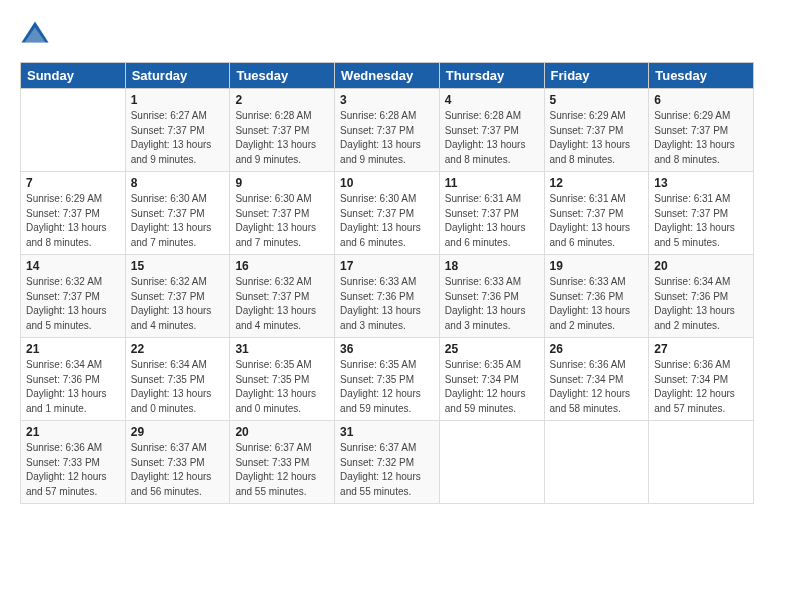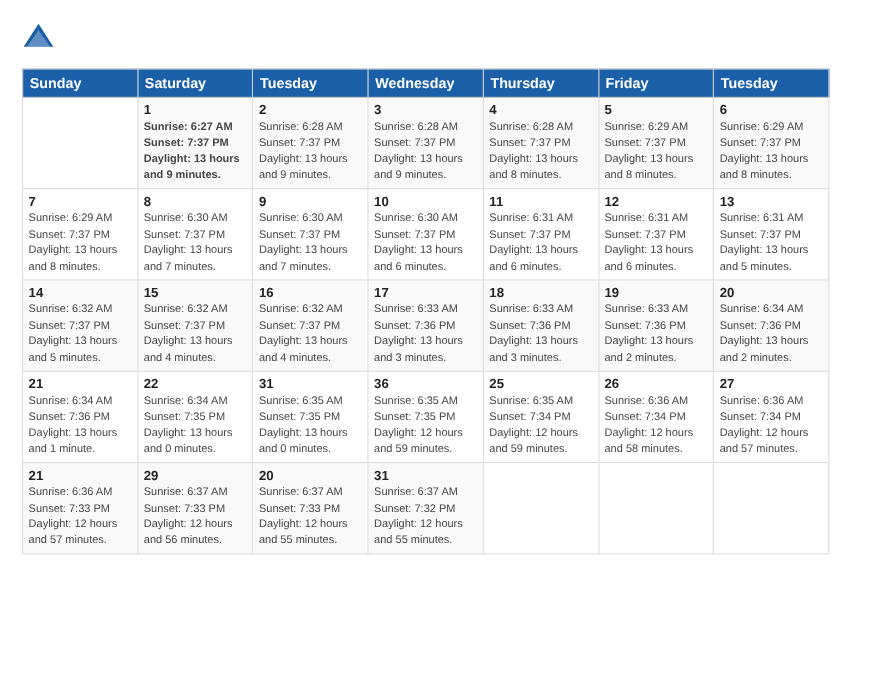--- a/index.html
+++ b/index.html
@@ -125,21 +125,21 @@
           <th>Thursday</th>
           <th>Friday</th>
           <th>Tuesday</th>
         </tr>
     </thead>
     <tbody id="calendar-body">
     <tr>
           <td class="empty-cell"></td>
           <td>
             <span class="day-num">1</span>
-            <div class="day-info" style="white-space: pre-line; font-weight: bold;">Sunrise: 6:27 AM
+            <div class="day-info" style="white-space: pre-line;">Sunrise: 6:27 AM
 Sunset: 7:37 PM
 Daylight: 13 hours
 and 9 minutes.</div>
           </td>
           <td>
             <span class="day-num">2</span>
             <div class="day-info" style="white-space: pre-line;">Sunrise: 6:28 AM
 Sunset: 7:37 PM
 Daylight: 13 hours
 and 9 minutes.</div>

